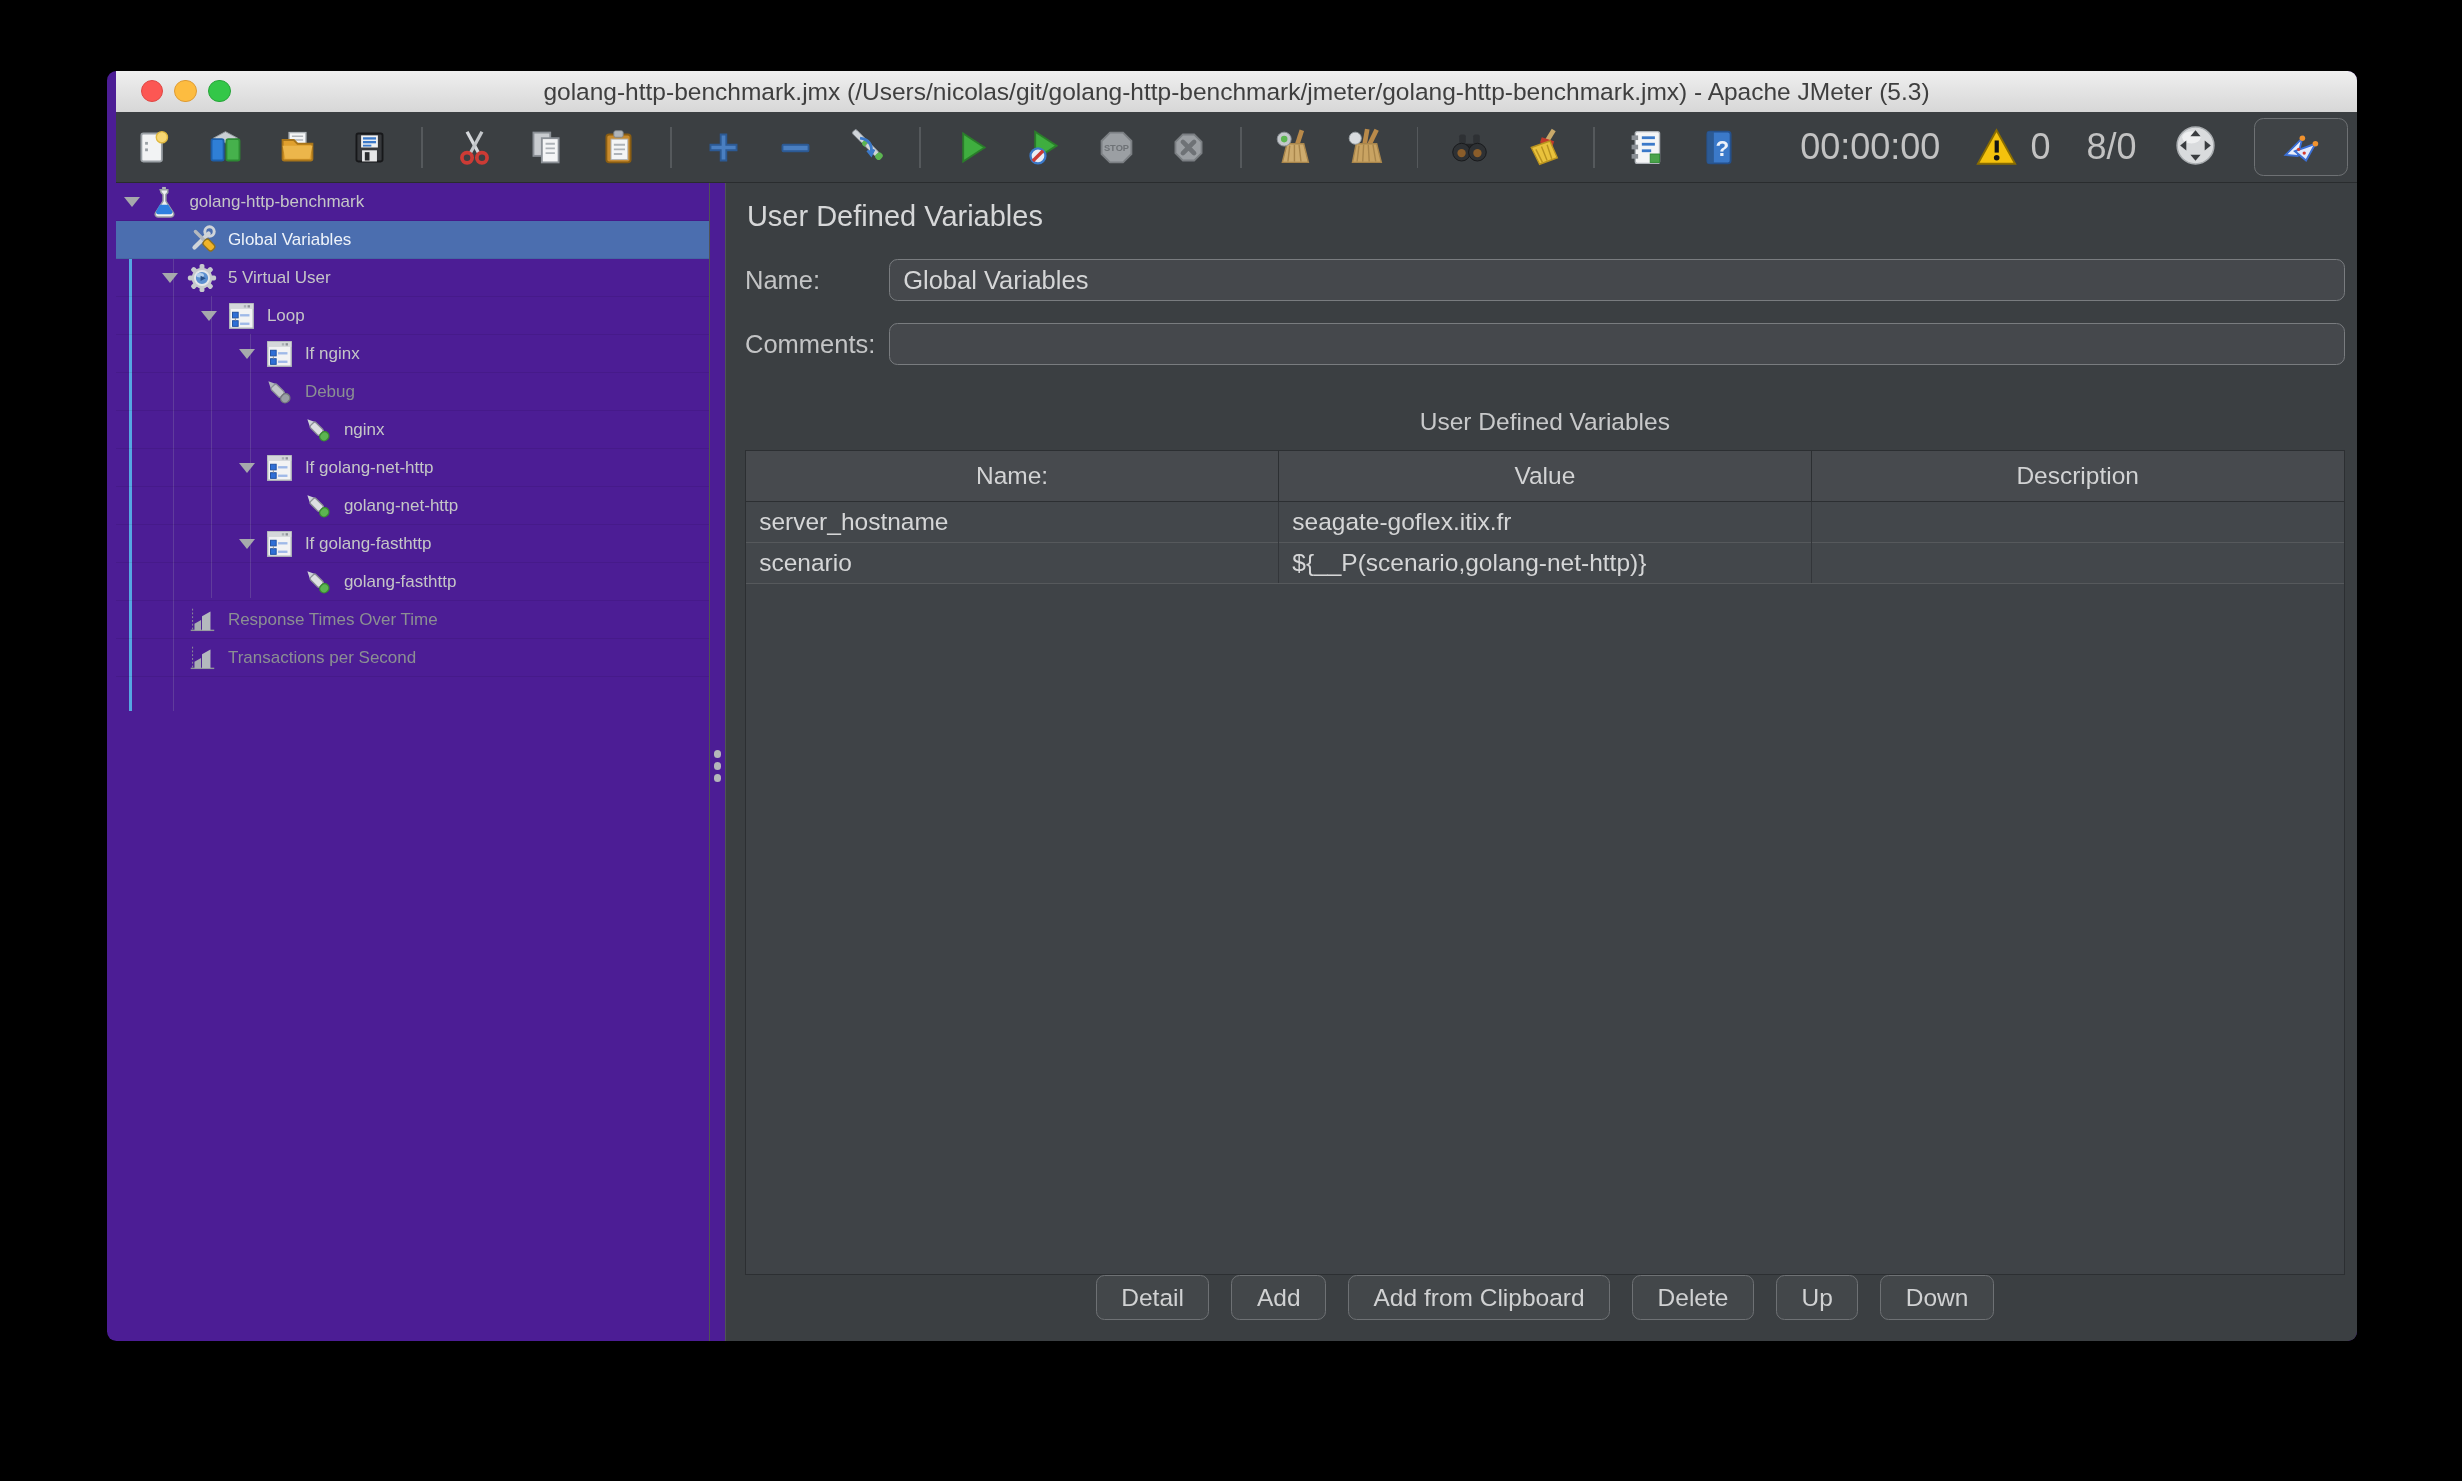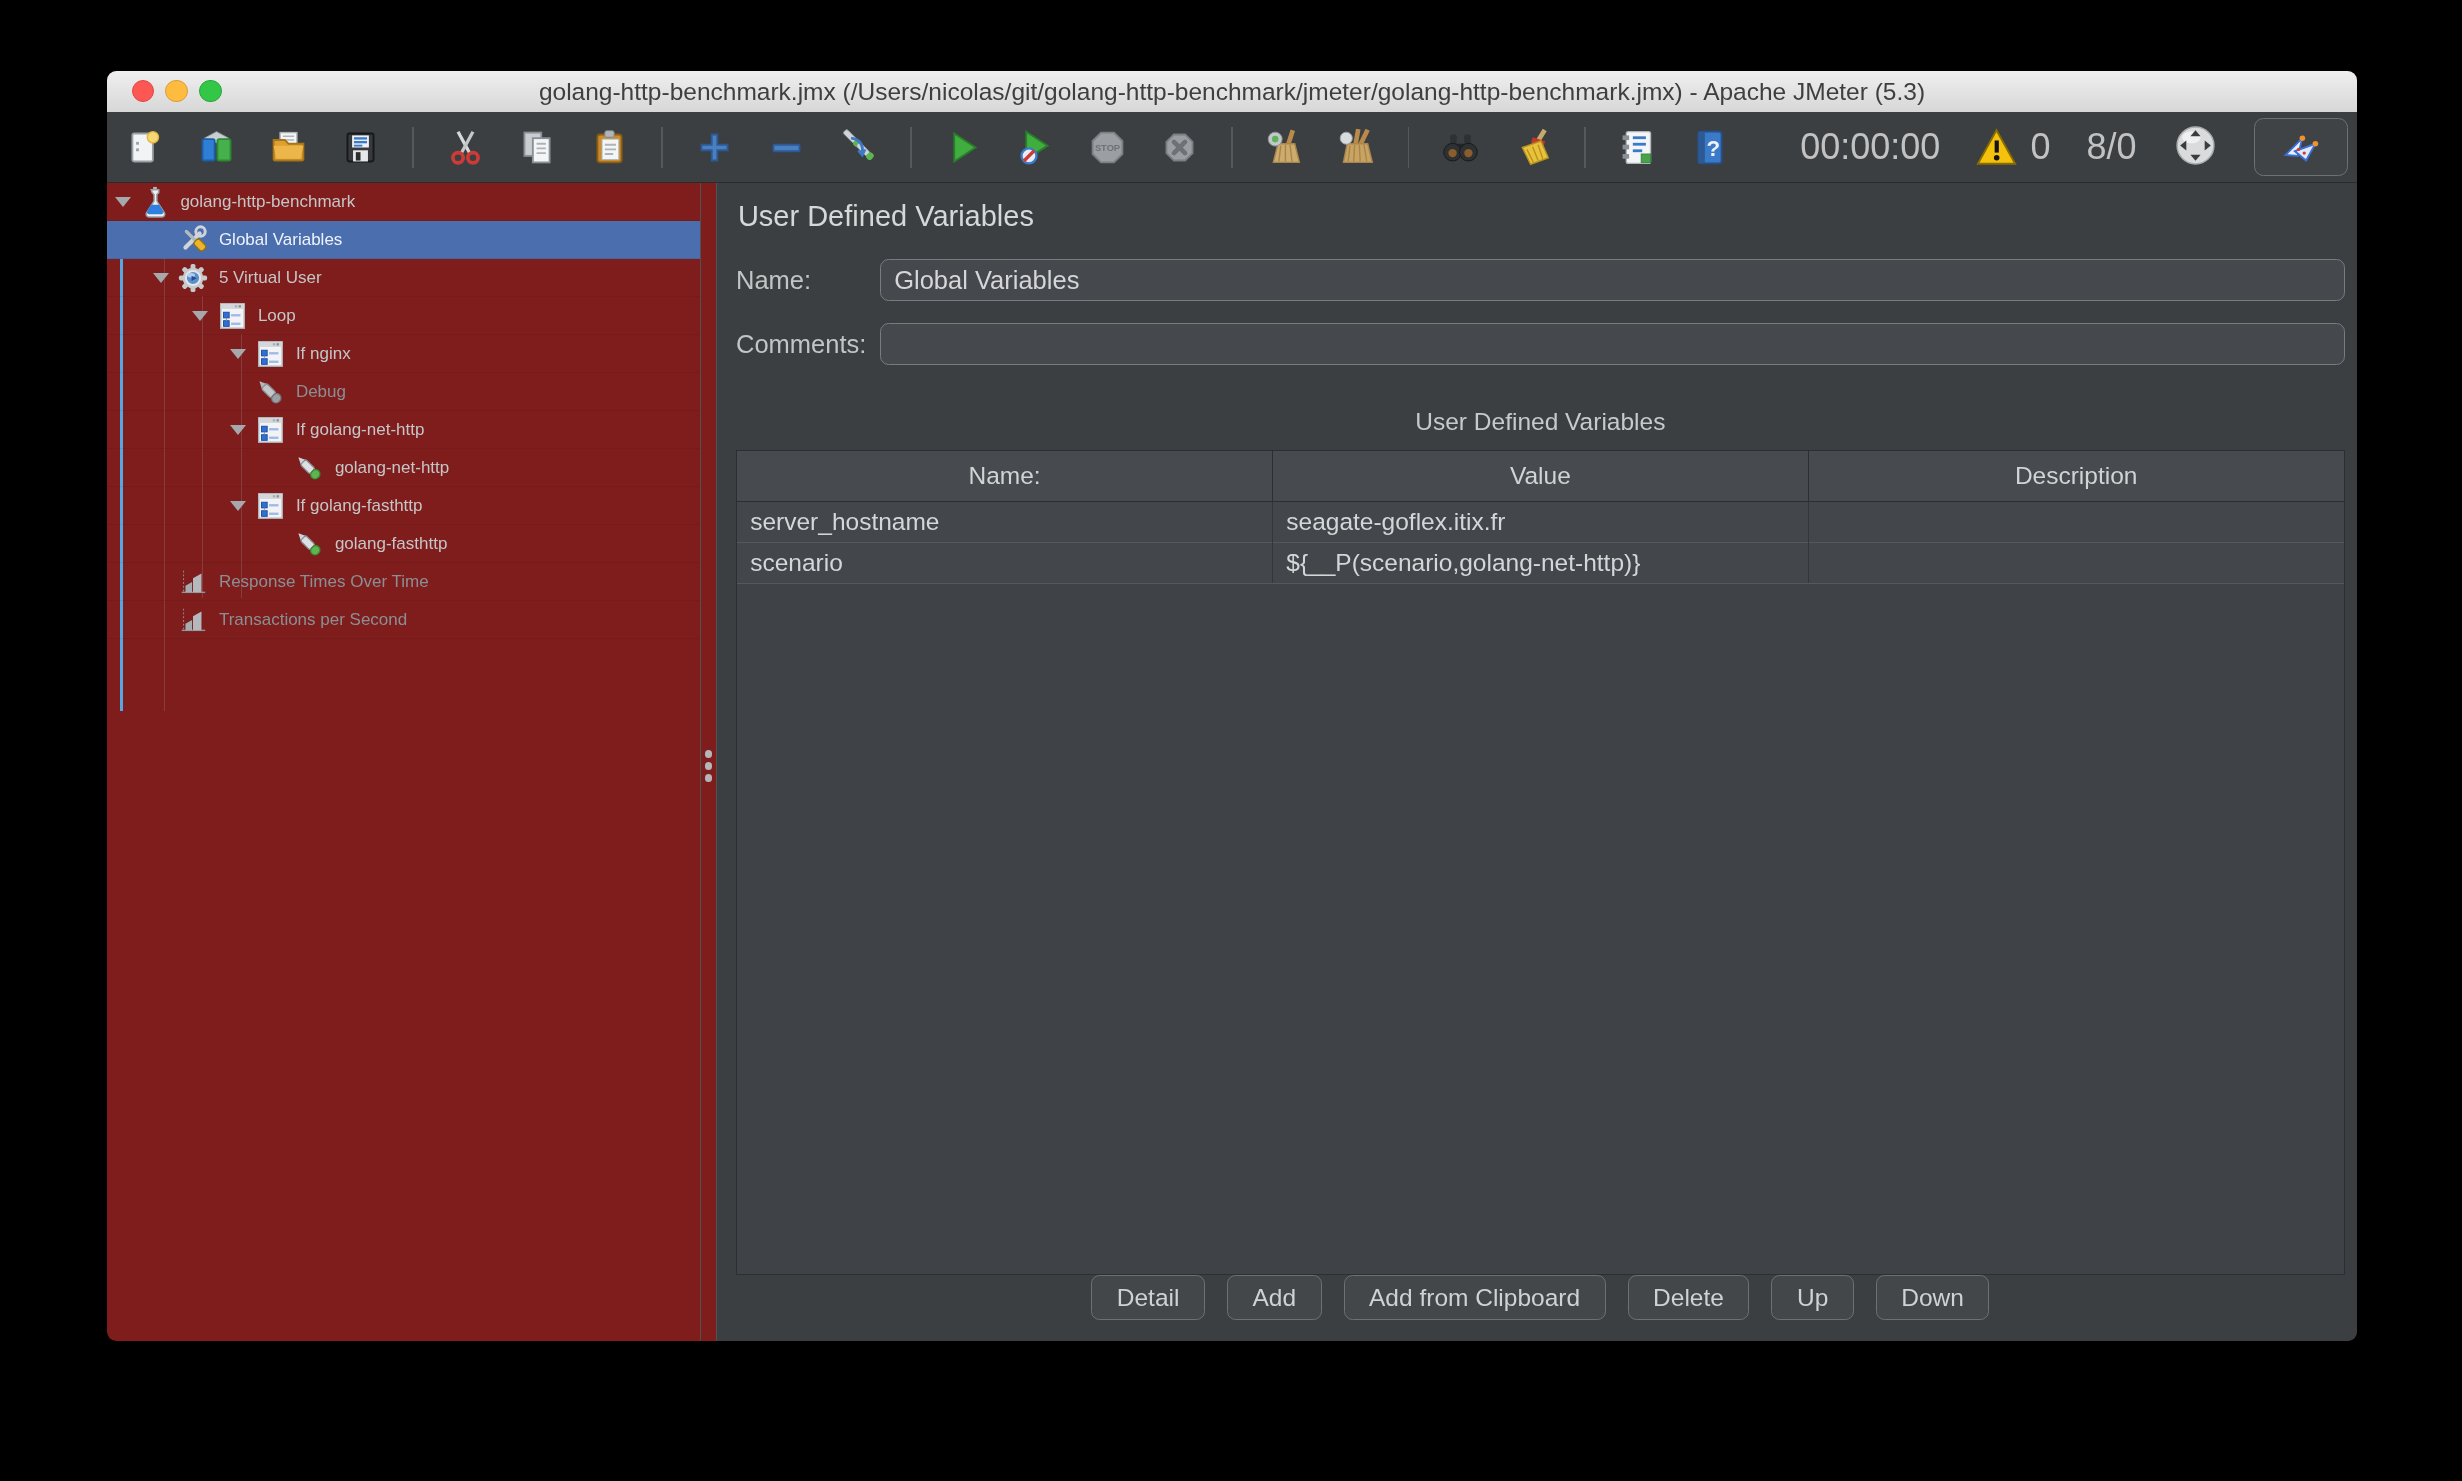--- a/index.html
+++ b/index.html
@@ -1,18 +1,18 @@
 <!DOCTYPE html>
 <html style="font-size:15px"><head>
 <meta charset="utf-8">
 <style>
   * { margin:0; padding:0; box-sizing:border-box; }
   html,body { width:2462px; height:1482px; background:#000; font-family:"Liberation Sans", sans-serif; }
   .window { position:absolute; left:107px; top:71px; width:2250px; height:1270px;
-    background:#7f1d1d; border-radius:9.4px; overflow:hidden; display:flex; flex-direction:column; }
+    background:#4c1d95; border-radius:9.4px; overflow:hidden; display:flex; flex-direction:column;padding-left:9px; }
 
   
   .titlebar { height:41px; background:linear-gradient(#efefef,#d7d7d7); position:relative; flex:0 0 auto;
     display:flex; align-items:center; justify-content:center; }
   .traffic { position:absolute; left:24.5px; top:8.5px; display:flex; gap:11.3px; }
   .tl { width:22.6px; height:22.6px; border-radius:50%; }
   .tl.red { background:#fc5753; border:0.9px solid #df4744; }
   .tl.yel { background:#fdbc40; border:0.9px solid #de9b34; }
   .tl.grn { background:#33c748; border:0.9px solid #27a53a; }
   .title-text { font-size:24.5px; color:#3f3f3f; white-space:nowrap; }
@@ -385,20 +385,33 @@
               <g transform="rotate(45 17 17)">
                 <polygon points="1,17 8,13.5 8,20.5" fill="#b4b9be"></polygon>
                 <rect x="8" y="13" width="14" height="8" rx="2" fill="#c3c7ca" stroke="#8b9096" stroke-width="1.4"></rect>
                 <rect x="22" y="12" width="9" height="10" rx="4.5" fill="#9aa0a5" stroke="#74787c" stroke-width="1.4"></rect>
               </g>
             </svg>
           </span>
         <span>Debug</span>
       </div>
 
+      <div class="tree-row lvl4">
+        <span class="arrow"></span>
+        <span class="ticon">
+            <svg width="32" height="32" viewBox="0 0 34 34">
+              <g transform="rotate(45 17 17)">
+                <polygon points="1,17 8,13.5 8,20.5" fill="#cfd4d9"></polygon>
+                <rect x="8" y="13" width="14" height="8" rx="2" fill="#dde0e3" stroke="#8b9096" stroke-width="1.4"></rect>
+                <rect x="22" y="12" width="9" height="10" rx="4.5" fill="#5cb551" stroke="#3a8a32" stroke-width="1.4"></rect>
+              </g>
+            </svg>
+          </span>
+        <span>nginx</span>
+      </div>
 
       <div class="tree-row lvl3">
         <span class="arrow open"></span>
         <span class="ticon">
             <svg width="32" height="32" viewBox="0 0 34 34">
               <rect x="5" y="4" width="25" height="26" fill="#f2f3f4" stroke="#aeb3b8" stroke-width="1.5"></rect>
               <rect x="5" y="4" width="25" height="5.5" fill="#d4d7da"></rect>
               <rect x="24" y="5.5" width="2.5" height="2.5" fill="#8b9096"></rect>
               <rect x="20" y="5.5" width="2.5" height="2.5" fill="#aab0b5"></rect>
               <rect x="8" y="13" width="6" height="6" fill="#2f6fd6" stroke="#1d4fa0"></rect>

